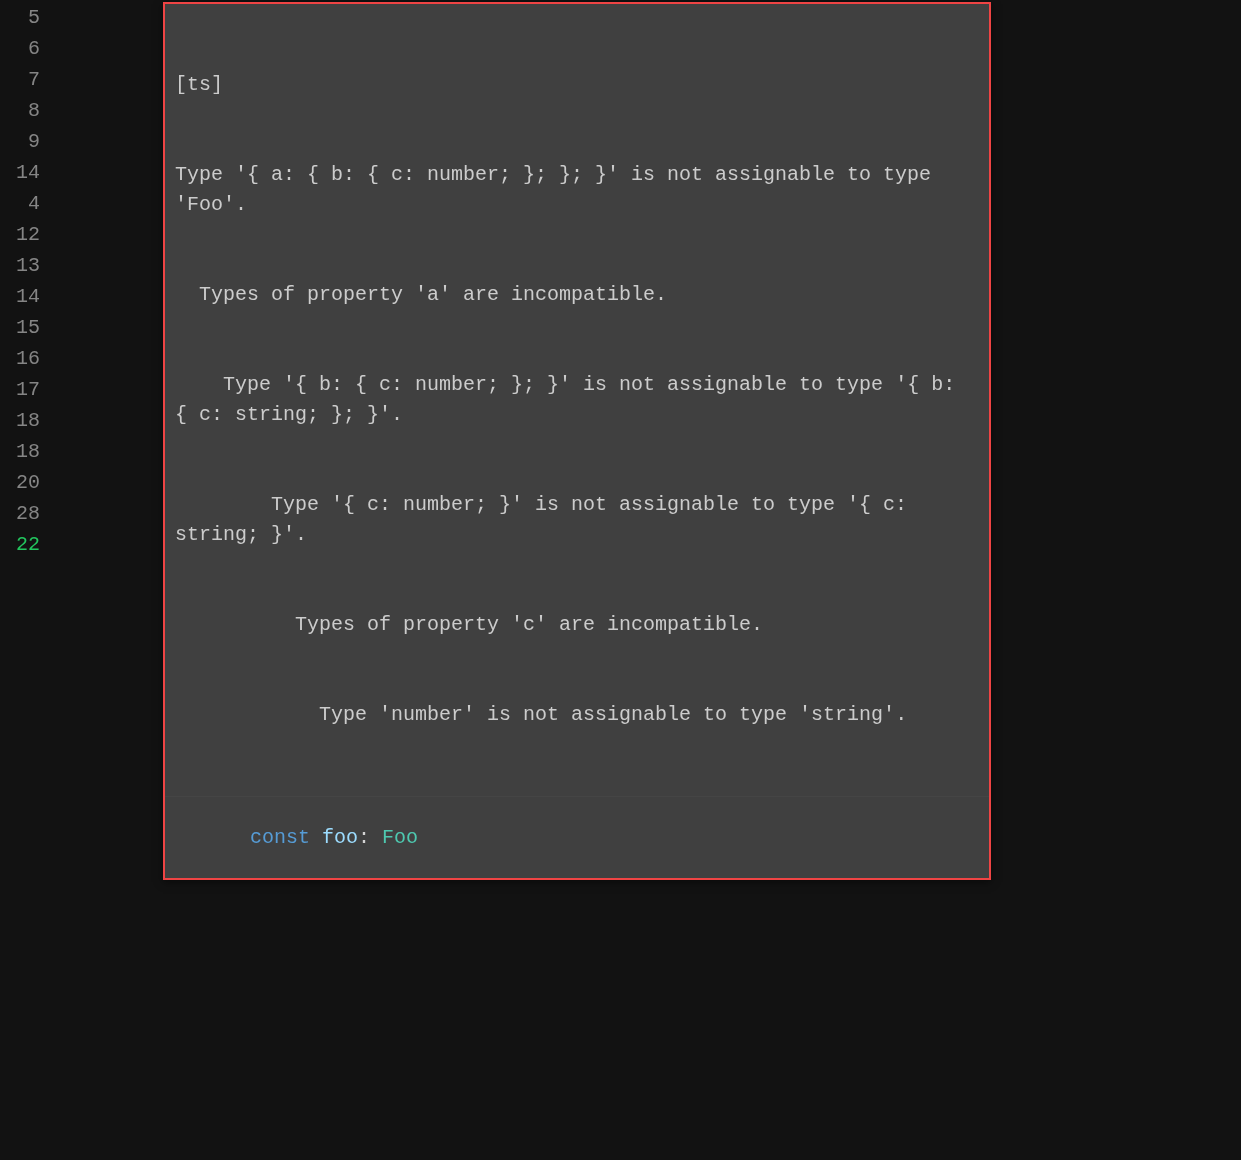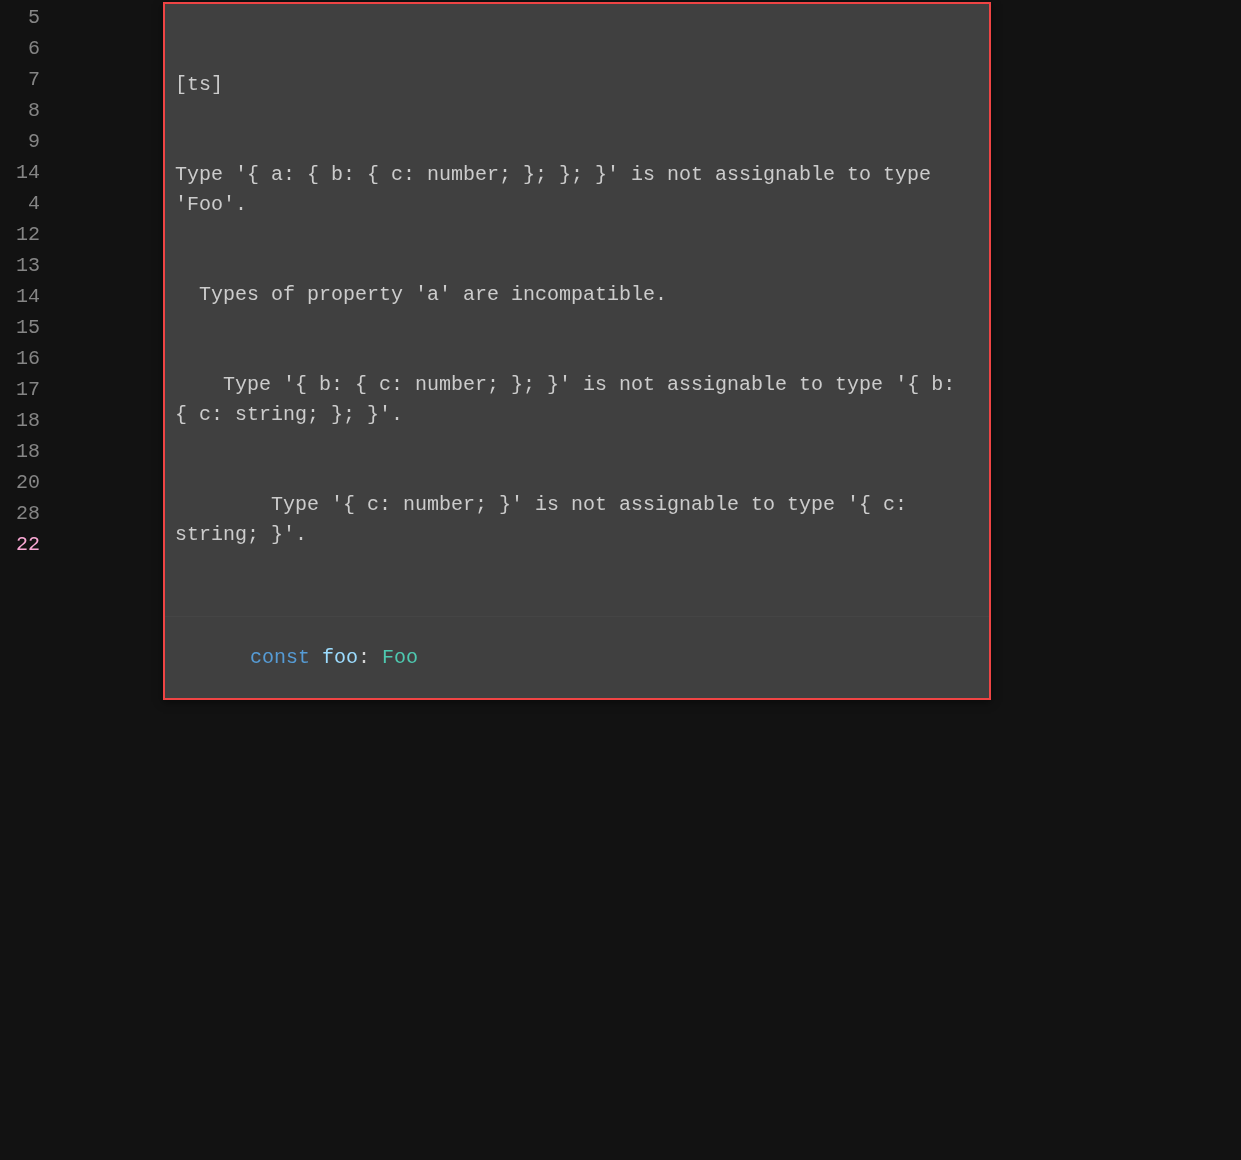--- a/index.html
+++ b/index.html
@@ -20,21 +20,21 @@
     line-height: 31px;
   }
   .gutter {
     width: 58px;
     text-align: right;
     color: #858585;
     padding-right: 18px;
     user-select: none;
   }
   .gutter .ln { height: 31px; }
-  .gutter .ln.current { color: #f9a8d4; }
+  .gutter .ln.current { color: #22c55e; }
   .code {
     flex: 1;
     position: relative;
     white-space: pre;
   }
   .code .line { height: 31px; position: relative; }
   .tok-kw { color: #569cd6; }
   .tok-var { color: #9cdcfe; }
   .tok-type { color: #4ec9b0; }
   .hover {
@@ -106,19 +106,21 @@
     </div>
   </div>
 
   <div class="hover" style="left:163px; top:2px; width:828px;">
     <div class="hover-section hover-msg">
       <div>[ts]</div>
       <div>Type '{ a: { b: { c: number; }; }; }' is not assignable to type 'Foo'.</div>
       <div>  Types of property 'a' are incompatible.</div>
       <div>    Type '{ b: { c: number; }; }' is not assignable to type '{ b: { c: string; }; }'.</div>
       <div>        Type '{ c: number; }' is not assignable to type '{ c: string; }'.</div>
+      <div>          Types of property 'c' are incompatible.</div>
+      <div>            Type 'number' is not assignable to type 'string'.</div>
     </div>
     <div class="hover-section hover-code hover-divider" style="font-size:20px;">
       <span class="tok-kw">const</span> <span class="tok-var">foo</span><span>: </span><span class="tok-type">Foo</span>
     </div>
   </div>
 
 </div>
 
 </body></html>

